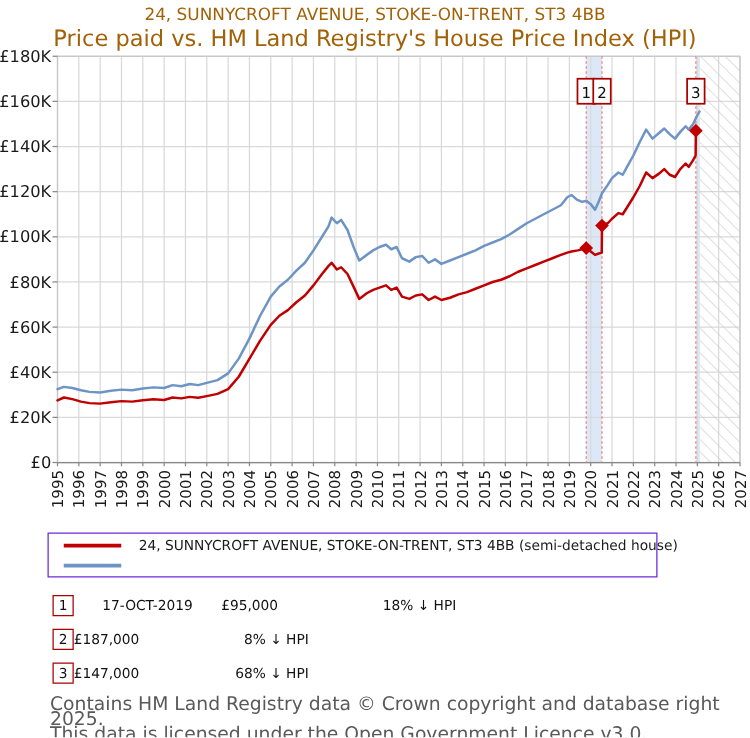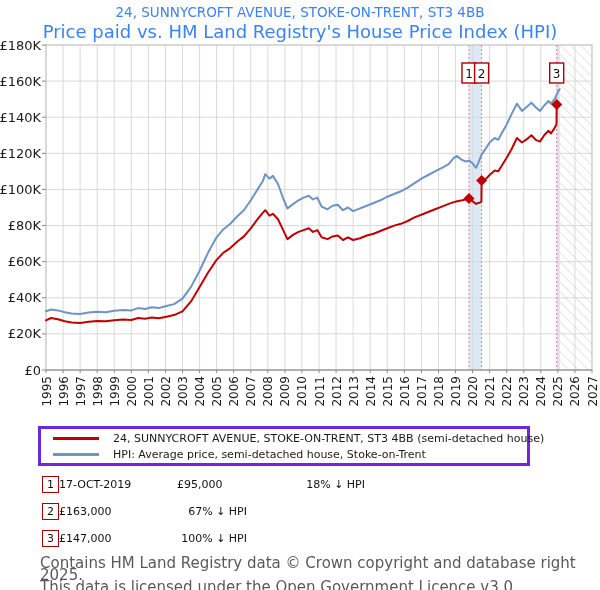--- a/index.html
+++ b/index.html
@@ -1,33 +1,33 @@
 <!DOCTYPE html>
 <html><head>
 <meta charset="utf-8">
 <style>
   html,body{margin:0;padding:0;background:#fff;}
   #app{position:relative;width:600px;height:590px;background:#fff;overflow:hidden;
        font-family:"DejaVu Sans","Liberation Sans",sans-serif;}
-  .title-line{position:absolute;left:0;width:600px;text-align:center;color:#3b82f6;}
+  .title-line{position:absolute;left:0;width:600px;text-align:center;color:#a16207;}
   #title1{top:4px;font-size:13.5px;}
   #title2{top:21px;font-size:18px;}
   #plot{position:absolute;left:0;top:0;}
   #plot text{font-family:"DejaVu Sans","Liberation Sans",sans-serif;}
   #legend{position:absolute;left:38px;top:426px;width:486px;height:34px;
-          border:3px solid #6d28d9;background:#fff;display:flex;flex-direction:column;
+          border:1px solid #6d28d9;background:#fff;display:flex;flex-direction:column;
           justify-content:center;gap:2px;}
   .legend-row{display:flex;align-items:center;height:14px;}
   .legend-swatch{width:46px;height:0;border-top:3px solid #000;margin-left:12px;margin-right:14px;flex:0 0 auto;}
   .legend-label{font-size:11px;color:#1a1a1a;white-space:nowrap;}
   #txn-table{position:absolute;left:42px;top:476px;}
   .trow{display:flex;align-items:center;height:17px;margin-bottom:10px;font-size:11px;color:#111;}
   .tnum{width:15px;height:15px;border:1.2px solid #aa0000;background:#fff;text-align:center;
         line-height:15px;flex:0 0 auto;font-size:11px;}
-  .tdate{width:118px;text-align:left;}
+  .tdate{width:118px;text-align:center;}
   .tprice{width:88px;text-align:left;}
   .tpct{width:100px;text-align:right;}
   #footer{position:absolute;left:40px;top:557px;font-size:15px;line-height:12px;color:#595959;}
 </style>
 </head>
 <body>
 
 <div id="app">
 
   <div id="title1" class="title-line">24, SUNNYCROFT AVENUE, STOKE-ON-TRENT, ST3 4BB</div>
@@ -189,40 +189,39 @@
       <text x="556.6806250000011" y="78" text-anchor="middle" font-size="12px" fill="#111111">3</text>
     </svg>
 
   <div id="legend">
     <div class="legend-row">
       <span class="legend-swatch" style="border-top-color: rgb(192, 0, 0);"></span>
       <span class="legend-label">24, SUNNYCROFT AVENUE, STOKE-ON-TRENT, ST3 4BB (semi-detached house)</span>
     </div>
     <div class="legend-row">
       <span class="legend-swatch" style="border-top-color: rgb(109, 148, 196);"></span>
-      <span class="legend-label">HPI: Average price, semi-detached house, Stoke-on-Trent</span>
     </div>
   </div>
 
   <div id="txn-table">
     <div class="trow">
       <span class="tnum">1</span>
       <span class="tdate">17-OCT-2019</span>
       <span class="tprice">£95,000</span>
       <span class="tpct">18% ↓ HPI</span>
     </div>
     <div class="trow">
       <span class="tnum">2</span>
-      <span class="tprice">£163,000</span>
-      <span class="tpct">67% ↓ HPI</span>
+      <span class="tprice">£187,000</span>
+      <span class="tpct">8% ↓ HPI</span>
     </div>
     <div class="trow">
       <span class="tnum">3</span>
       <span class="tprice">£147,000</span>
-      <span class="tpct">100% ↓ HPI</span>
+      <span class="tpct">68% ↓ HPI</span>
     </div>
   </div>
 
   <div id="footer">
     <div>Contains HM Land Registry data © Crown copyright and database right 2025.</div>
     <div>This data is licensed under the Open Government Licence v3.0.</div>
   </div>
 
 </div>
 

